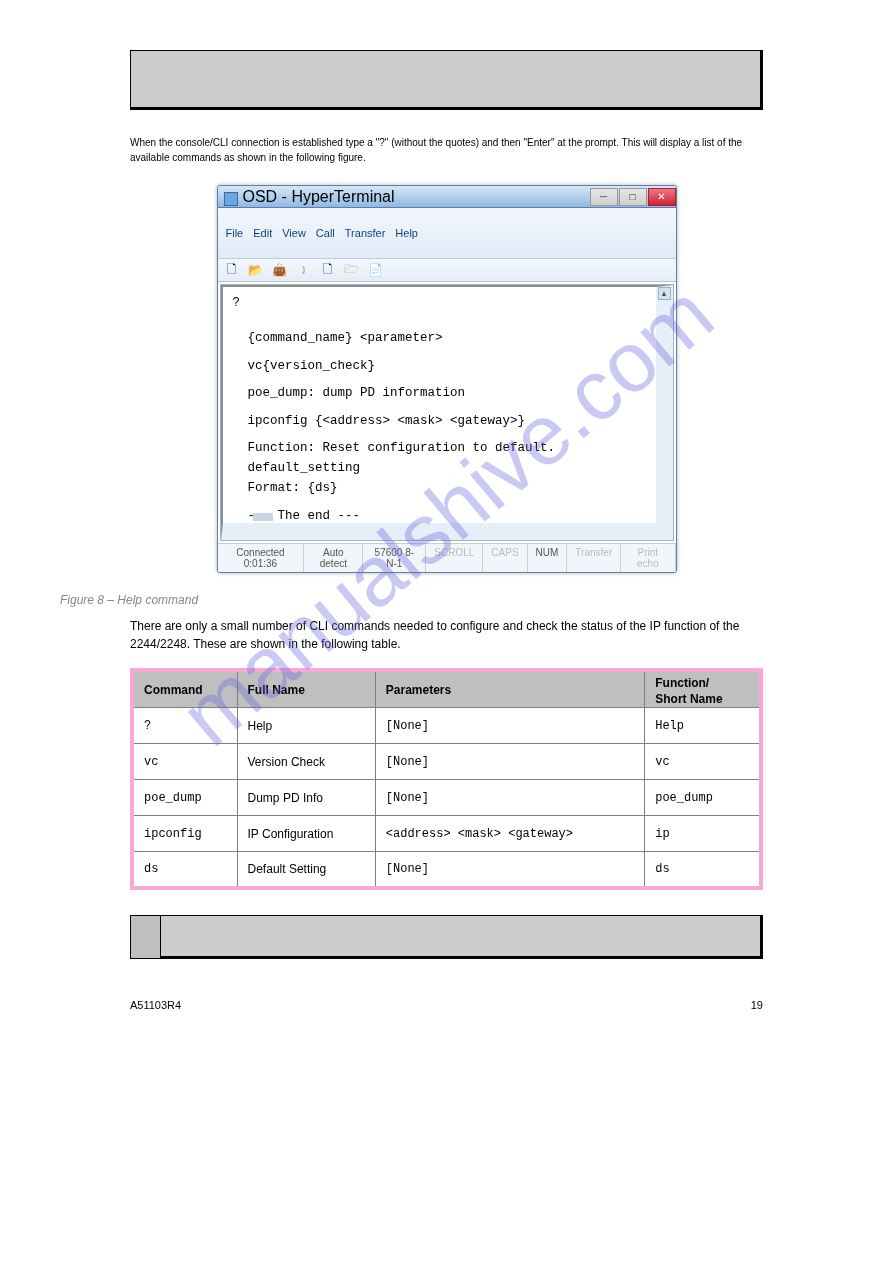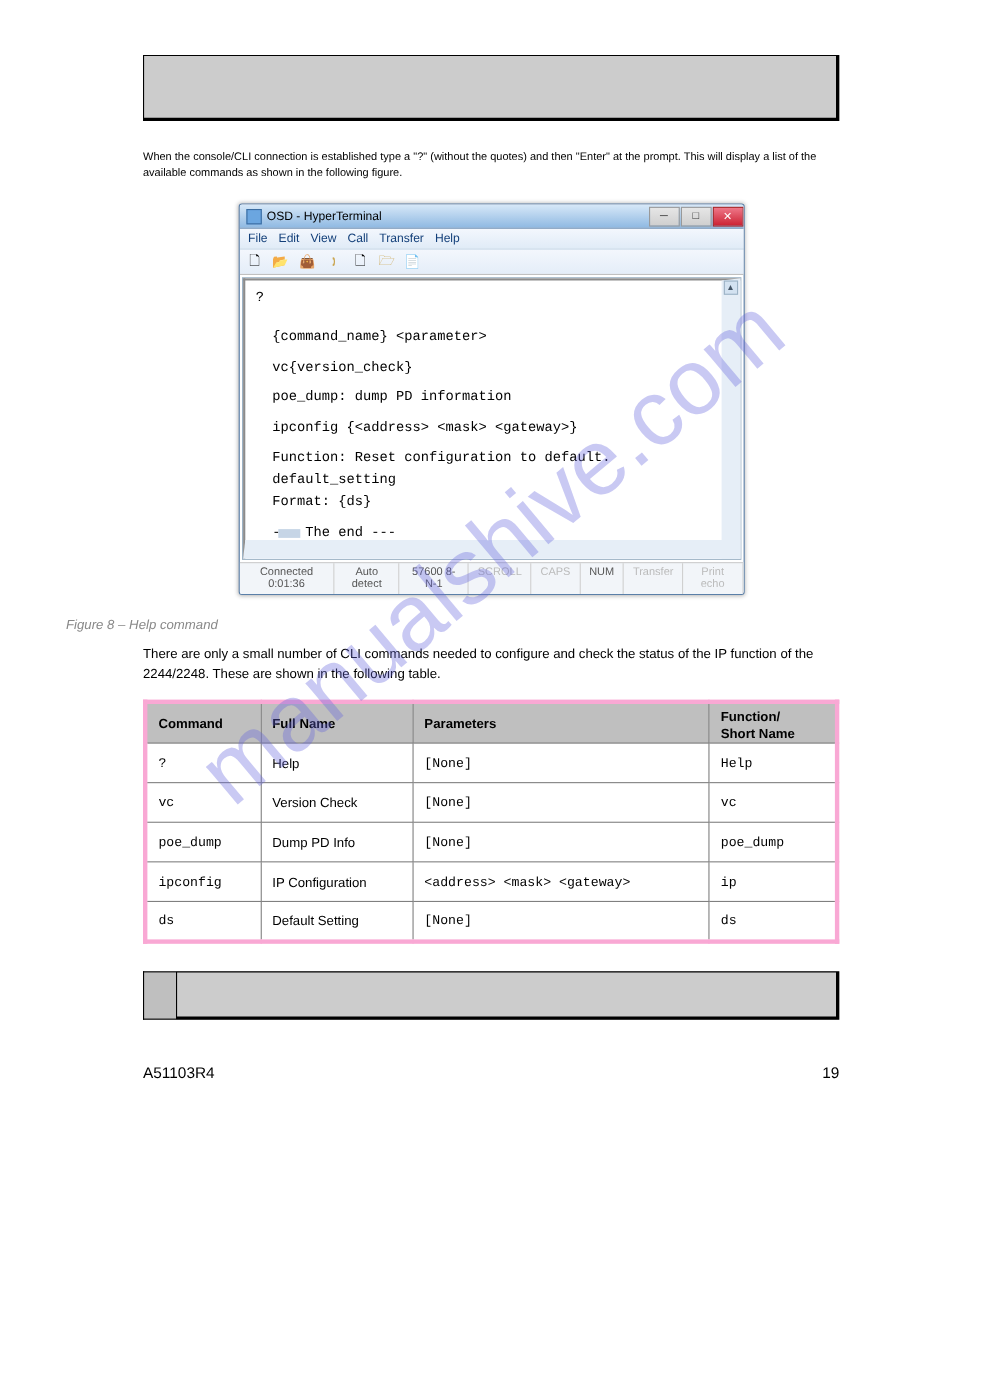--- a/index.html
+++ b/index.html
@@ -45,34 +45,34 @@
     box-shadow: 0 0 4px rgba(0,0,0,0.3);
     border-radius: 3px;
     overflow: hidden;
   }
   .ht-titlebar {
     display: flex; align-items: center; justify-content: space-between;
     background: linear-gradient(to bottom, #d7e8f8, #8fb9e2);
     height: 22px; padding: 0 0 0 6px;
     border-bottom: 1px solid #5a7fa8;
   }
-  .ht-title-left { display: flex; align-items: center; gap: 5px; color: #000; font-size: 11px; }
+  .ht-title-left { display: flex; align-items: flex-end; gap: 5px; color: #000; font-size: 16px; }
   .ht-appicon {
     width: 14px; height: 14px; background: #6ba6e0; border: 1px solid #3a6ca0;
     display: inline-block;
   }
   .ht-winbtns { display: flex; }
   .ht-winbtn {
     width: 28px; height: 18px; display: flex; align-items: center; justify-content: center;
     margin-left: 1px; font-size: 10px; color: #333; background: linear-gradient(to bottom,#e6e6e6,#cfcfcf);
     border: 1px solid #999;
   }
   .ht-winbtn.close { background: linear-gradient(to bottom,#e78,#c23); color: #fff; border-color: #a22; }
   .ht-menubar {
-    display: flex; gap: 10px; padding: 3px 8px;
+    display: flex; gap: 10px; padding: 19px 8px;
     background: linear-gradient(to bottom,#f3f7fd,#e0ebf7);
     border-bottom: 1px solid #b8cde2;
     color: #14407a; font-size: 11px;
   }
   .ht-toolbar {
     display: flex; gap: 8px; padding: 3px 6px;
     background: linear-gradient(to bottom,#f3f7fd,#e4edf8);
     border-bottom: 1px solid #c0c0c0;
   }
   .ht-tbicon {
@@ -137,21 +137,21 @@
     display:flex; margin: 10px 70px 0 70px;
   }
   .bot-side {
     width: 30px; background:#bfbfbf; border:1px solid #000; border-right:none;
   }
   .bot-main {
     flex:1; background:#ccc; border:1px solid #000;
     border-right:3px solid #000; border-bottom:3px solid #000;
     height:44px;
   }
-  .footer { margin-top: 40px; display:flex; justify-content:space-between; padding: 0 70px; font-size:14px; }
+  .footer { margin-top: 40px; display:flex; justify-content:space-between; padding: 0 70px; font-size:11px; }
 </style>
 </head>
 <body>
 
 <div class="watermark">manualshive.com</div>
 
 <div class="content">
 
   <div class="box1"></div>
 

